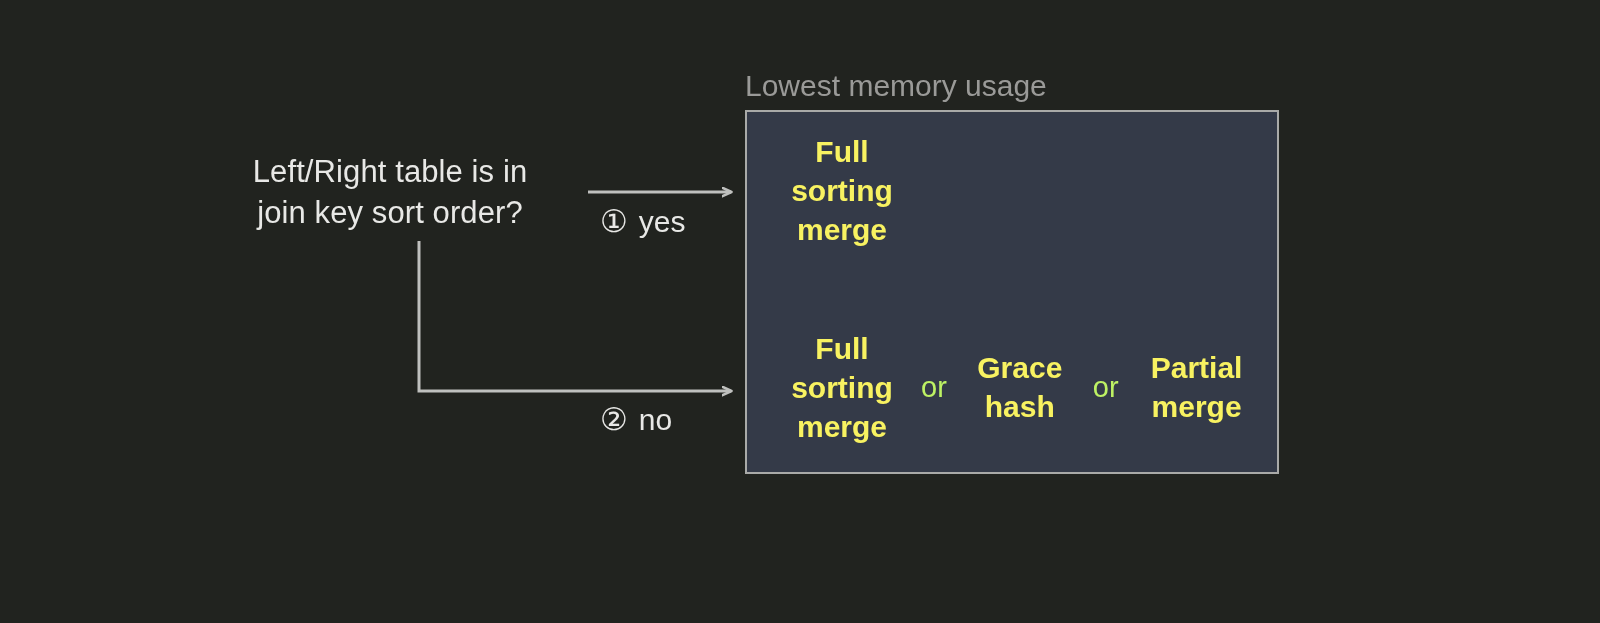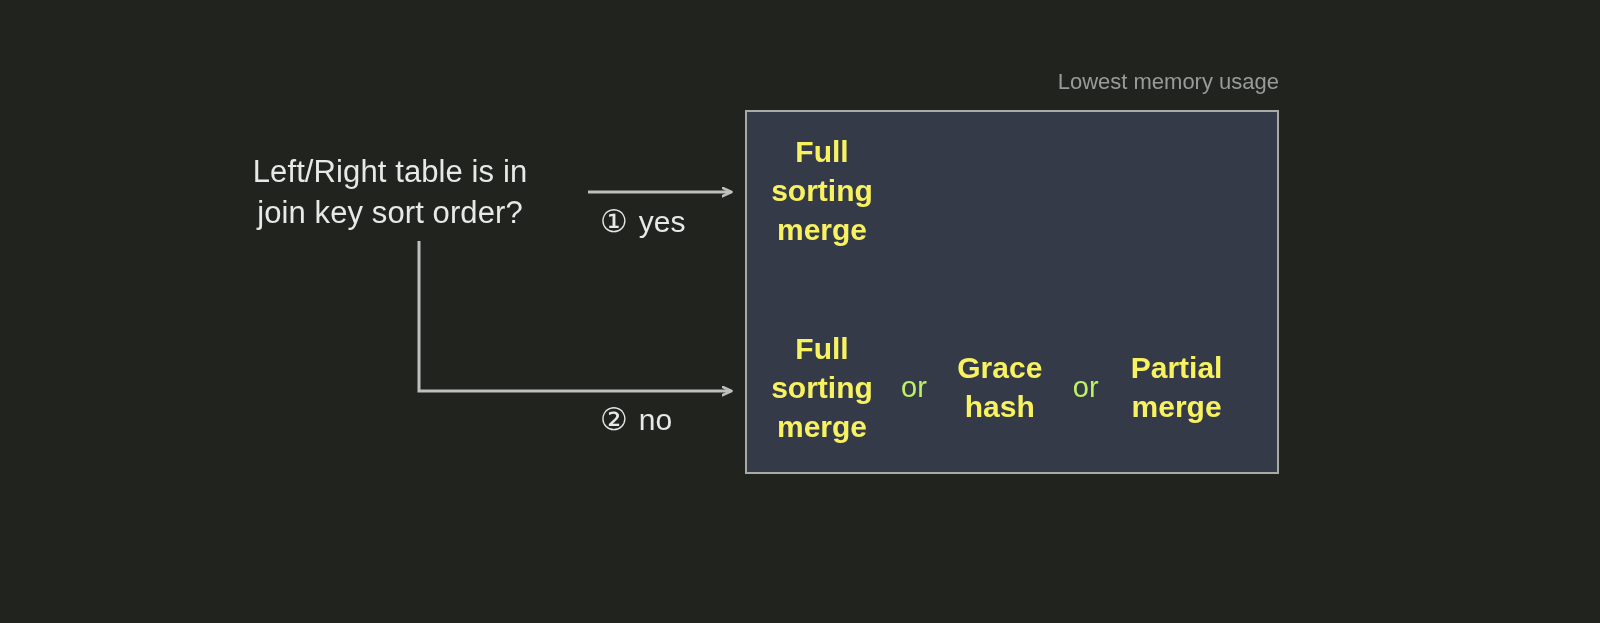--- a/index.html
+++ b/index.html
@@ -55,23 +55,23 @@
     line-height: 1;
   }
   #branch-yes { left: 600px; top: 206px; }
   #branch-no  { left: 600px; top: 404px; }
 
   
   .caption {
     position: absolute;
     width: 534px;
     left: 745px;
-    text-align: right;
+    text-align: left;
     color: #9a9a98;
-    font-size: 22px;
+    font-size: 30px;
     line-height: 1;
     white-space: nowrap;
   }
   #caption-top { top: 71px; }
   #caption-bottom { top: 485px; }
 
   
   #panel {
     position: absolute;
     left: 745px;
@@ -83,20 +83,21 @@
     border: 2px solid #a9aaa8;
     display: flex;
     flex-direction: column;
   }
   .panel-row {
     flex: 1 1 0;
     display: flex;
     align-items: center;
     padding: 0 14px 0 10px;
     box-sizing: border-box;
+    margin-left: 20px;
   }
   #row-sorted { align-items: flex-start; padding-top: 20px; }
 
   .option {
     color: #f8f261;
     font-weight: bold;
     font-size: 30px;
     line-height: 1.3;
     text-align: center;
     white-space: pre-line;

